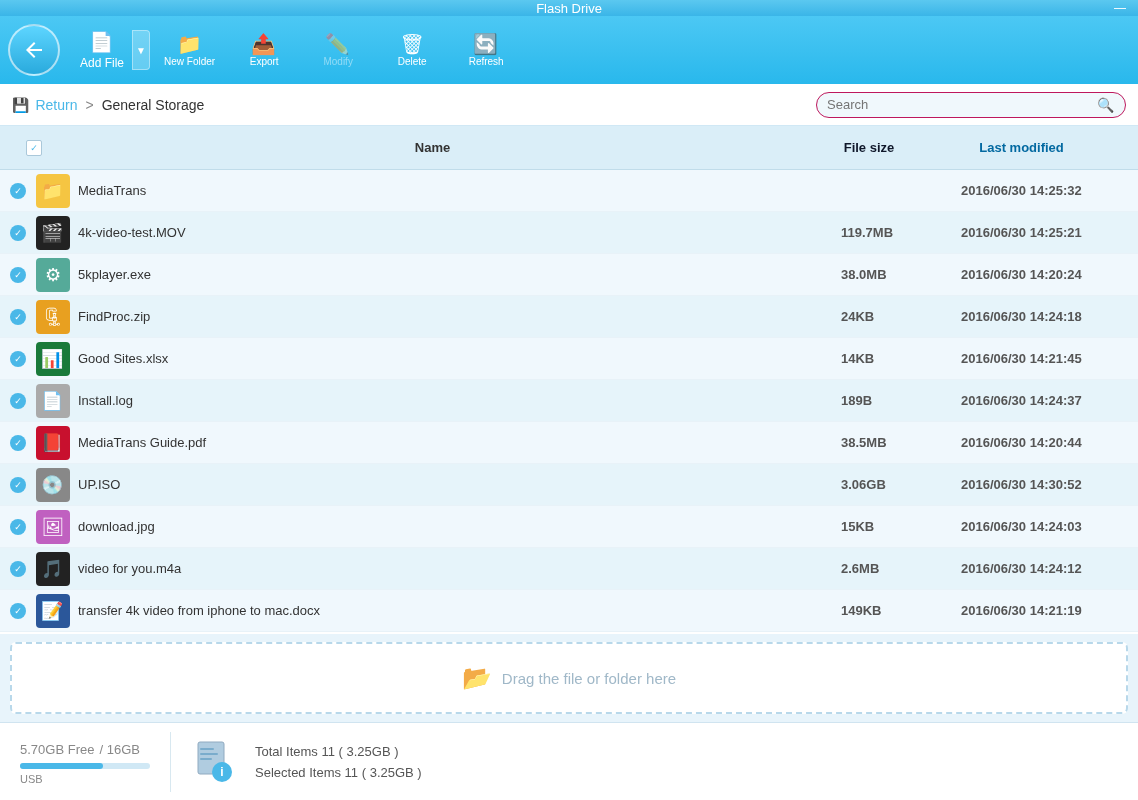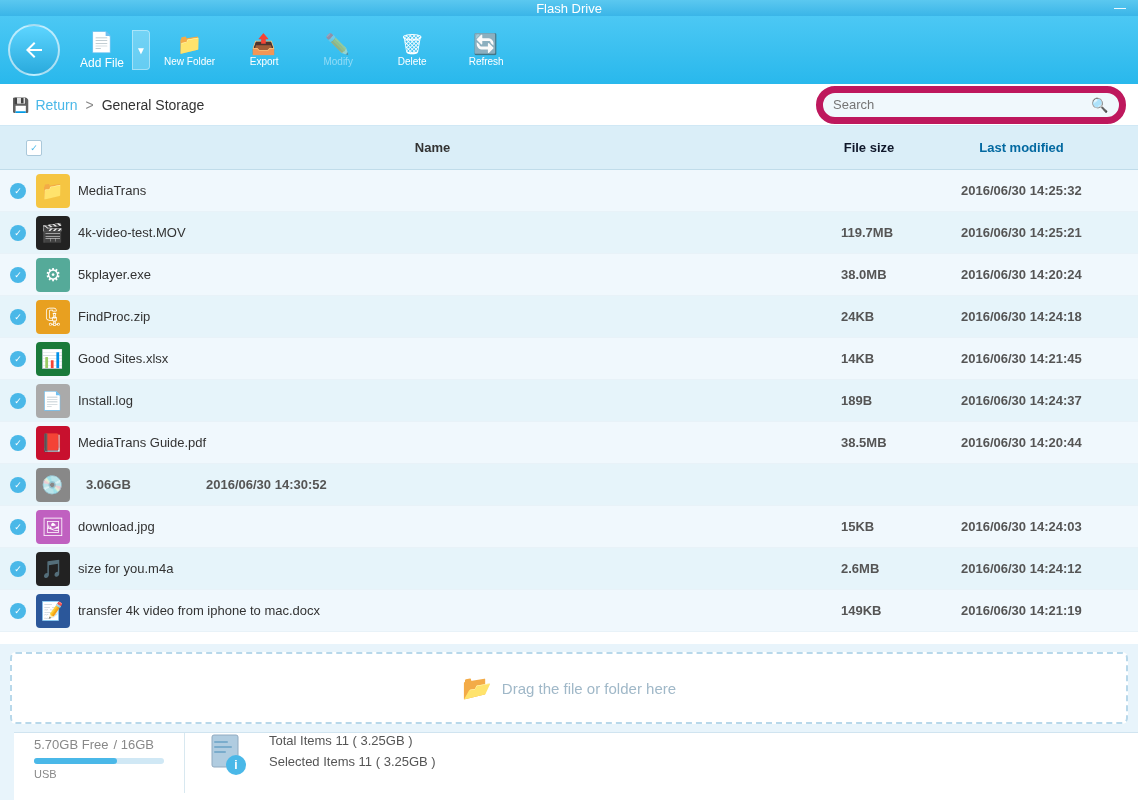--- a/index.html
+++ b/index.html
@@ -129,21 +129,21 @@
     #path-bar .separator { color: #888; font-size: 14px; }
     #path-bar .current-path {
       color: #333;
       font-size: 14px;
       font-weight: 500;
     }
     .search-box {
       margin-left: auto;
       display: flex;
       align-items: center;
-      border: 7px solid #be185d;
+      border: 1px solid #be185d;
       border-radius: 20px;
       background: #f0f8fc;
       padding: 4px 10px;
       width: 310px;
     }
     .search-box input {
       border: none;
       background: transparent;
       outline: none;
       font-size: 13px;
@@ -273,28 +273,27 @@
       color: #a0b8c8;
       font-size: 15px;
       gap: 10px;
       flex-shrink: 0;
     }
     #drag-area .folder-icon { font-size: 24px; }
 
     
     #status-bar {
       background: white;
-      height: 68px;
+      height: 78px;
       border-top: 1px solid #d0e4f0;
       display: flex;
-      align-items: flex-start;
+      align-items: center;
       padding: 0 20px;
       gap: 20px;
       flex-shrink: 0;
-      margin-left: 14px;
     }
     .storage-info {
       display: flex;
       flex-direction: column;
       gap: 4px;
     }
     .storage-free {
       font-size: 18px;
       font-weight: 600;
       color: #333;
@@ -498,20 +497,21 @@
       <div class="file-size col-size">38.5MB</div>
       <div class="file-modified col-modified">2016/06/30 14:20:44</div>
     </div>
     <div class="file-row">
       <div class="col-check">
         <div class="file-check"></div>
       </div>
       <div class="file-icon" style="background:#888; border-radius:4px; font-size:18px; color:white;">
         💿
       </div>
+      <div class="file-name">UP.ISO</div>
       <div class="file-size col-size">3.06GB</div>
       <div class="file-modified col-modified">2016/06/30 14:30:52</div>
     </div>
     <div class="file-row">
       <div class="col-check">
         <div class="file-check"></div>
       </div>
       <div class="file-icon" style="background:#c060c0; border-radius:4px; font-size:18px; color:white;">
         🖼
       </div>
@@ -519,21 +519,21 @@
       <div class="file-size col-size">15KB</div>
       <div class="file-modified col-modified">2016/06/30 14:24:03</div>
     </div>
     <div class="file-row">
       <div class="col-check">
         <div class="file-check"></div>
       </div>
       <div class="file-icon" style="background:#222; border-radius:4px; font-size:18px; color:white;">
         🎵
       </div>
-      <div class="file-name">size for you.m4a</div>
+      <div class="file-name">video for you.m4a</div>
       <div class="file-size col-size">2.6MB</div>
       <div class="file-modified col-modified">2016/06/30 14:24:12</div>
     </div>
     <div class="file-row">
       <div class="col-check">
         <div class="file-check"></div>
       </div>
       <div class="file-icon" style="background:#2b579a; border-radius:4px; font-size:18px; color:white;">
         📝
       </div>

